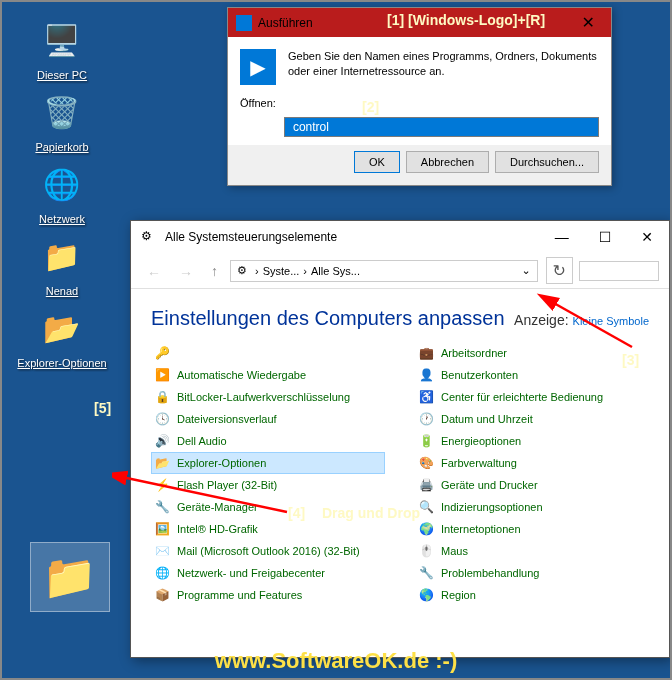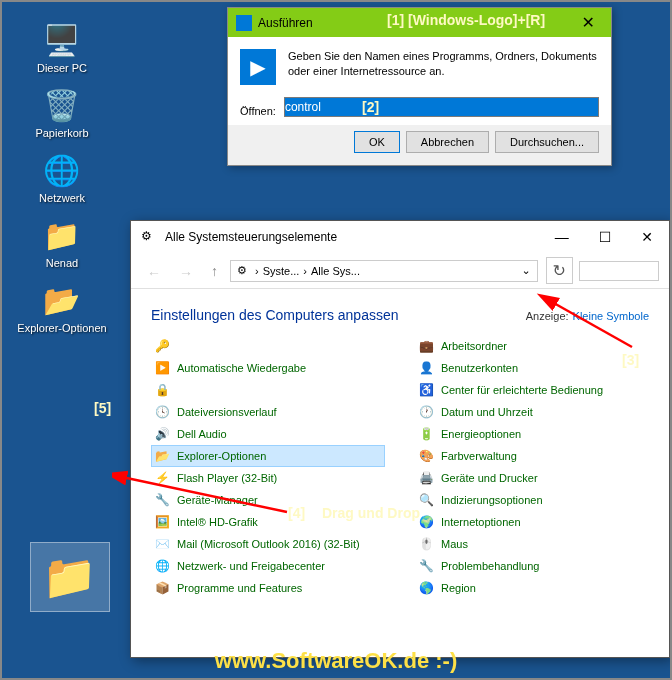--- a/index.html
+++ b/index.html
@@ -2,55 +2,55 @@
 <html><head>
   <meta charset="utf-8">
   <style>
     * { margin: 0; padding: 0; box-sizing: border-box; font-family: 'Segoe UI', Tahoma, sans-serif; }
     body { width: 672px; height: 680px; background: #1a5490; position: relative; overflow: hidden; border: 2px solid #888; }
     
     
     .desktop { position: absolute; top: 0; left: 0; width: 120px; padding: 10px 0; }
     .desktop-icon { display: flex; flex-direction: column; align-items: center; margin: 5px 12px; cursor: pointer; padding: 3px; }
     .desktop-icon .icon-img { width: 40px; height: 40px; display: flex; align-items: center; justify-content: center; font-size: 30px; }
-    .desktop-icon .icon-label { color: #fff; font-size: 11px; text-align: center; margin-top: 2px; text-shadow: 1px 1px 2px rgba(0,0,0,0.8); }
+    .desktop-icon .icon-label { color: #fff; font-size: 11px; text-align: center; margin-top: 9px; text-shadow: 1px 1px 2px rgba(0,0,0,0.8); text-decoration: underline; }
     
     
     .run-dialog { position: absolute; top: 5px; left: 225px; width: 385px; background: #fff; border: 1px solid #888; box-shadow: 2px 2px 8px rgba(0,0,0,0.3); }
-    .run-title { display: flex; align-items: center; padding: 5px 8px; background: #84cc16; font-size: 12px; }
+    .run-title { display: flex; align-items: center; padding: 5px 8px; background: #b91c1c; font-size: 12px; }
     .run-title .win-icon { width: 16px; height: 16px; margin-right: 6px; background: #0078d7; display: inline-block; }
     .run-title .close-x { margin-left: auto; font-size: 16px; padding: 0 8px; cursor: pointer; }
     .run-body { display: flex; padding: 12px; gap: 12px; }
     .run-body .run-icon { width: 36px; height: 36px; background: #0078d7; flex-shrink: 0; display: flex; align-items: center; justify-content: center; color: #fff; font-size: 20px; }
     .run-body .run-text { font-size: 11px; color: #000; line-height: 1.4; }
-    .run-input-row { display: flex; align-items: flex-end; padding: 0 12px 8px; gap: 8px; }
+    .run-input-row { display: flex; align-items: flex-start; padding: 0 12px 8px; gap: 8px; }
     .run-input-row label { font-size: 11px; }
-    .run-input-row input { flex: 1; border: 1px solid #7a7a7a; padding: 2px 0; font-size: 12px; background: #fff; }
+    .run-input-row input { flex: 1; border: 1px solid #7a7a7a; padding: 2px 8px; font-size: 12px; background: #fff; margin-top: 20px; }
     .run-input-row input::selection { background: #0078d7; color: #fff; }
     .run-buttons { display: flex; justify-content: flex-end; gap: 6px; padding: 6px 12px 12px; background: #f0f0f0; }
     .run-buttons button { padding: 4px 14px; font-size: 11px; background: #e1e1e1; border: 1px solid #adadad; cursor: pointer; }
     .run-buttons button.default { border: 1px solid #0078d7; }
     
     
     .cp-window { position: absolute; top: 218px; left: 128px; width: 540px; height: 438px; background: #fff; border: 1px solid #555; box-shadow: 3px 3px 12px rgba(0,0,0,0.4); }
     .cp-titlebar { display: flex; align-items: center; padding: 6px 10px; background: #fff; font-size: 12px; }
     .cp-titlebar .cp-icon { width: 16px; height: 16px; margin-right: 8px; display: inline-block; }
     .cp-titlebar .win-controls { margin-left: auto; display: flex; gap: 18px; }
     .cp-titlebar .win-controls span { cursor: pointer; padding: 2px 6px; font-size: 14px; }
     .cp-nav { display: flex; align-items: center; padding: 4px 10px; gap: 6px; border-bottom: 1px solid #e0e0e0; }
     .cp-nav .nav-btn { color: #888; font-size: 14px; padding: 2px 6px; cursor: pointer; }
     .cp-nav .nav-btn.disabled { color: #ccc; }
     .cp-nav .breadcrumb { flex: 1; border: 1px solid #ccc; padding: 3px 6px; font-size: 11px; display: flex; align-items: center; gap: 4px; }
     .cp-nav .breadcrumb .bc-icon { width: 14px; height: 14px; display: inline-block; }
     .cp-nav .search-box { border: 1px solid #ccc; padding: 3px 6px; width: 80px; font-size: 11px; color: #888; }
     .cp-nav .refresh { padding: 3px 6px; cursor: pointer; color: #555; border: 1px solid #ccc; margin-left: 2px; }
     
     .cp-header { padding: 18px 20px 12px; display: flex; align-items: baseline; }
-    .cp-header .cp-heading { color: #003399; font-size: 14px; }
-    .cp-header .view-label { margin-left: auto; font-size: 11px; color: #333; }
+    .cp-header .cp-heading { color: #003399; font-size: 20px; }
+    .cp-header .view-label { margin-left: auto; font-size: 14px; color: #333; }
     .cp-header .view-link { font-size: 11px; color: #0066cc; margin-left: 4px; cursor: pointer; }
     
     .cp-content { padding: 0 20px; display: flex; gap: 30px; height: 310px; overflow: hidden; }
     .cp-col { flex: 1; }
     .cp-item { display: flex; align-items: center; gap: 6px; padding: 3px 4px; font-size: 11px; color: #006600; cursor: pointer; }
     .cp-item.selected { background: #cce8ff; border: 1px solid #99d1ff; padding: 2px 3px; }
     .cp-item .item-icon { width: 16px; height: 16px; flex-shrink: 0; display: inline-flex; align-items: center; justify-content: center; font-size: 12px; }
     
     
     .annotation { position: absolute; color: #fef9c3; font-weight: bold; font-size: 14px; pointer-events: none; z-index: 100; }
@@ -146,20 +146,21 @@
     <div class="cp-col" id="col-left">
         <div class="cp-item">
           <span class="item-icon">🔑</span>
         </div>
         <div class="cp-item">
           <span class="item-icon">▶️</span>
           <span>Automatische Wiedergabe</span>
         </div>
         <div class="cp-item">
           <span class="item-icon">🔒</span>
+          <span>BitLocker-Laufwerkverschlüsselung</span>
         </div>
         <div class="cp-item">
           <span class="item-icon">🕓</span>
           <span>Dateiversionsverlauf</span>
         </div>
         <div class="cp-item">
           <span class="item-icon">🔊</span>
           <span>Dell Audio</span>
         </div>
         <div class="cp-item selected">

